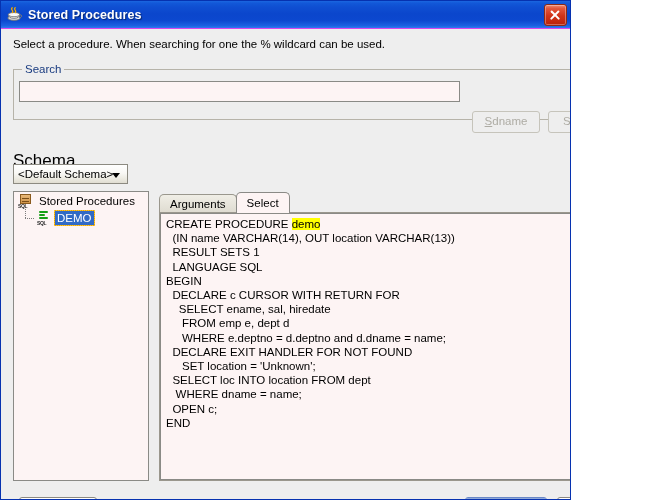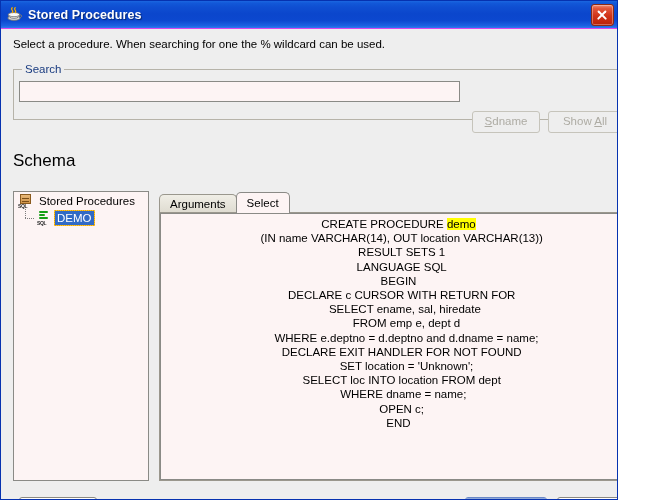--- a/index.html
+++ b/index.html
@@ -13,21 +13,21 @@
     overflow: hidden;
     font-family: "Liberation Sans", sans-serif;
     font-size: 11px;
     color: #000000;
   }
 
   
   .window {
     position: absolute;
     left: 0; top: 0;
-    width: 618px;
+    width: 571px;
     height: 500px;
     box-sizing: border-box;
     background: #0a3fd4;
     border: 1px solid #0632b0;
     display: flex;
     flex-direction: column;
   }
 
   
   .titlebar {
@@ -323,21 +323,20 @@
   }
 
   
   .tab-panel {
     position: absolute;
     left: 158px;
     top: 162px;
     width: 479px;
     height: 290px;
     box-sizing: border-box;
-    text-align: center;
   }
   .tab-strip {
     position: absolute;
     left: 0; top: 0;
     height: 22px;
     display: flex;
     align-items: flex-end;
   }
   .tab {
     height: 19px;
@@ -445,20 +444,24 @@
     <input class="search-input" type="text" value="" style="">
 
     <div class="btn disabled btn-search">
       <span><span></span><span class="mn">S</span><span>dname</span></span>
     </div>
     <div class="btn disabled btn-showall">
       <span><span>Show </span><span class="mn">A</span><span>ll</span></span>
     </div>
 
     <div class="schema-label">Schema</div>
+    <div class="schema-combo">
+      <span>&lt;Default Schema&gt;</span>
+      <span class="combo-arrow"></span>
+    </div>
 
     <div class="tree-panel">
       <div class="tree-row">
         <span class="ico ico-folderproc">
           <span class="box"></span>
             <span class="sql">SQL</span>
         </span>
         <span class="tree-label">Stored Procedures</span>
       </div>
       <div class="tree-row child">

